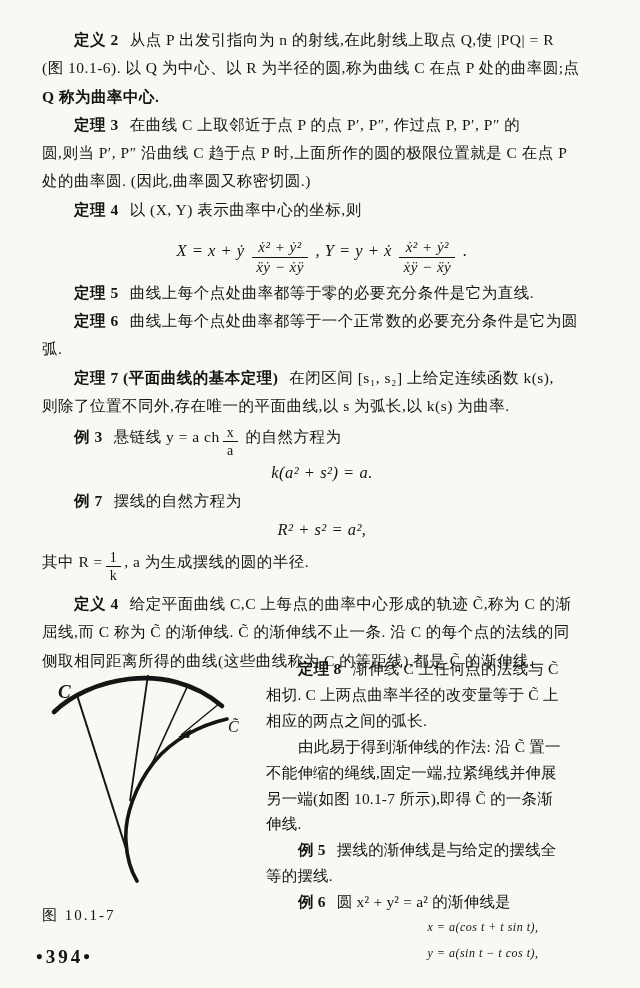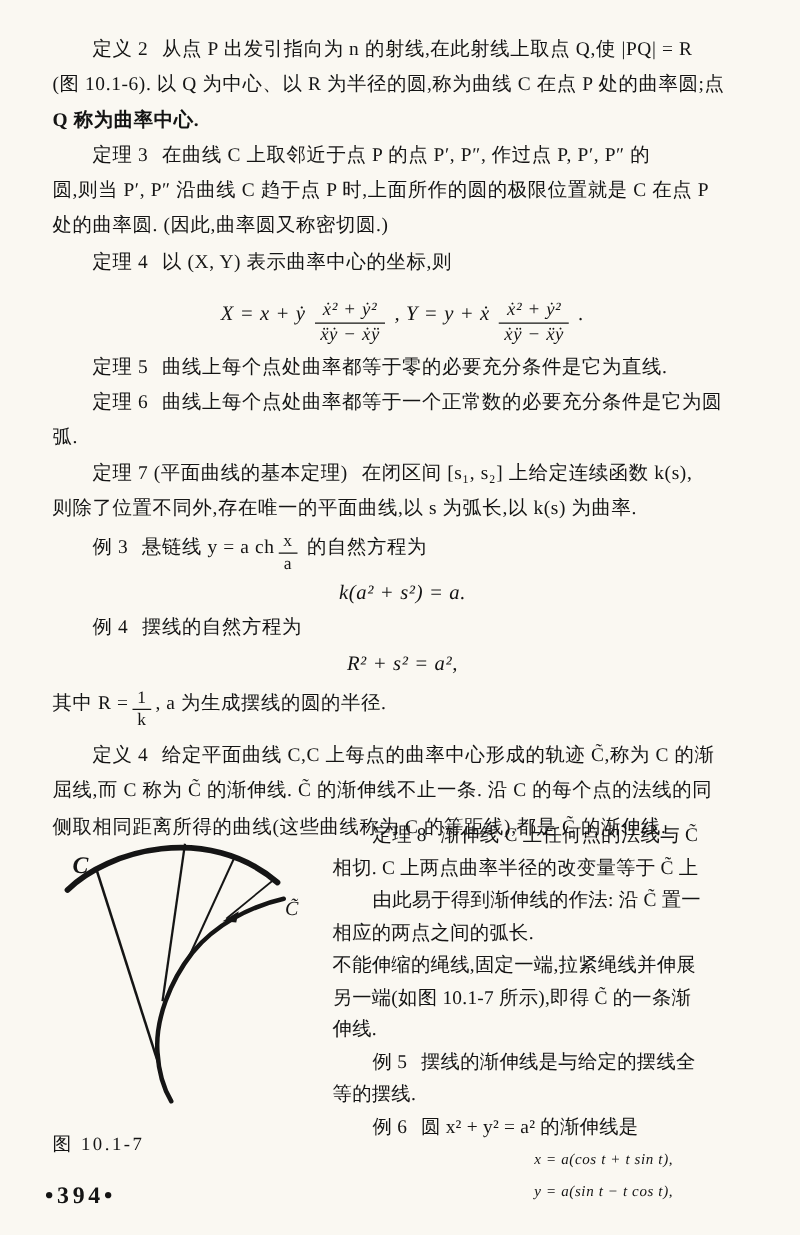--- a/index.html
+++ b/index.html
@@ -6,21 +6,21 @@
   .page{
     position:relative;width:640px;height:988px;overflow:hidden;
     background:#faf8f2;color:#141414;
     font-family:"Liberation Serif","DejaVu Serif",serif;
     box-shadow:0 0 6px rgba(0,0,0,.3);
   }
   
   .content{position:absolute;left:42px;top:26px;width:560px;font-size:15.5px;line-height:28.3px;letter-spacing:.5px;}
   .line{white-space:nowrap;}
   .ind{display:inline-block;width:32px;}
-  b.head{font-weight:normal;margin-right:11px;text-align:center;}
+  b.head{font-weight:bold;margin-right:11px;text-align:center;}
   .boldterm{font-weight:bold;}
   
   .formula{text-align:center;font-style:italic;font-size:16.5px;letter-spacing:.5px;}
   .formula.big{margin:5px 0 3px 0;line-height:44px;}
   .formula.small{line-height:28.3px;}
   .frac{display:inline-block;vertical-align:-1.05em;text-align:center;line-height:1.12;font-size:15px;margin:0 3px;}
   .frac .num{display:block;border-bottom:1.3px solid #141414;padding:0 4px 1px 4px;}
   .frac .den{display:block;padding:1px 4px 0 4px;}
   .frac.inline{vertical-align:-0.95em;font-size:14px;}
   
@@ -63,21 +63,21 @@
     <div class="line"><span class="ind"></span><b class="head">定理 6</b><span>曲线上每个点处曲率都等于一个正常数的必要充分条件是它为圆</span></div>
     <div class="line">弧.</div>
 
     <div class="line"><span class="ind"></span><b class="head">定理 7 (平面曲线的基本定理)</b><span>在闭区间 [s₁, s₂] 上给定连续函数 k(s),</span></div>
     <div class="line">则除了位置不同外,存在唯一的平面曲线,以 s 为弧长,以 k(s) 为曲率.</div>
 
 
     <div class="line" style="line-height:34px;"><span class="ind"></span><b class="head">例 3</b><span style="">悬链线  y = a ch</span><span class="frac inline"><span class="num">x</span><span class="den">a</span></span> <span>的自然方程为</span></div>
     <div class="formula small">k(a² + s²) = a.</div>
 
-    <div class="line"><span class="ind"></span><b class="head">例 4</b><span>摆线的自然方程为</span></div>
+    <div class="line"><span class="ind"></span><b class="head">例 7</b><span>摆线的自然方程为</span></div>
     <div class="formula small">R² + s² = a²,</div>
 
     <div class="line" style="line-height:36px;"><span>其中 R =</span><span class="frac inline"><span class="num">1</span><span class="den">k</span></span><span>,  a 为生成摆线的圆的半径.</span></div>
 
     <div class="line" style="margin-top:6px;"><span class="ind"></span><b class="head">定义 4</b><span>给定平面曲线 C,C 上每点的曲率中心形成的轨迹 C̃,称为 C 的渐</span></div>
     <div class="line">屈线,而 C 称为 C̃ 的渐伸线. C̃ 的渐伸线不止一条. 沿 C 的每个点的法线的同</div>
     <div class="line">侧取相同距离所得的曲线(这些曲线称为 C 的等距线),都是 C̃ 的渐伸线.</div>
 
   </div>
 
@@ -101,23 +101,23 @@
         <text x="14" y="32" font-size="19" font-weight="bold" font-style="italic" fill="#151515">C</text>
         <text x="184" y="66" font-size="16" font-style="italic" fill="#151515">C̃</text>
       </svg>
       <div class="fig-caption">图   10.1-7</div>
     </div>
 
     <div class="right-col">
 
       <div><span class="ind"></span><b class="head">定理 8</b><span>渐伸线 C 上任何点的法线与 C̃</span></div>
       <div>相切. C 上两点曲率半径的改变量等于 C̃ 上</div>
+      <div>相应的两点之间的弧长.</div>
+
       <div><span class="ind"></span><span>由此易于得到渐伸线的作法: 沿 C̃ 置一</span></div>
-
-      <div>相应的两点之间的弧长.</div>
       <div>不能伸缩的绳线,固定一端,拉紧绳线并伸展</div>
       <div>另一端(如图 10.1-7 所示),即得 C̃ 的一条渐</div>
       <div>伸线.</div>
 
       <div><span class="ind"></span><b class="head">例 5</b><span>摆线的渐伸线是与给定的摆线全</span></div>
       <div>等的摆线.</div>
 
       <div><span class="ind"></span><b class="head">例 6</b><span>圆 x² + y² = a² 的渐伸线是</span></div>
       <div class="rformula">x = a(cos t + t sin t),</div>
       <div class="rformula">y = a(sin t − t cos t),</div>

